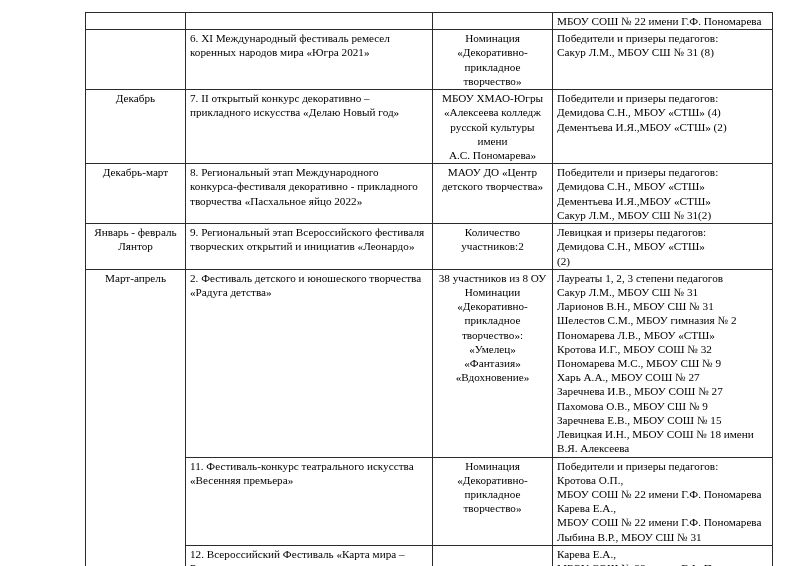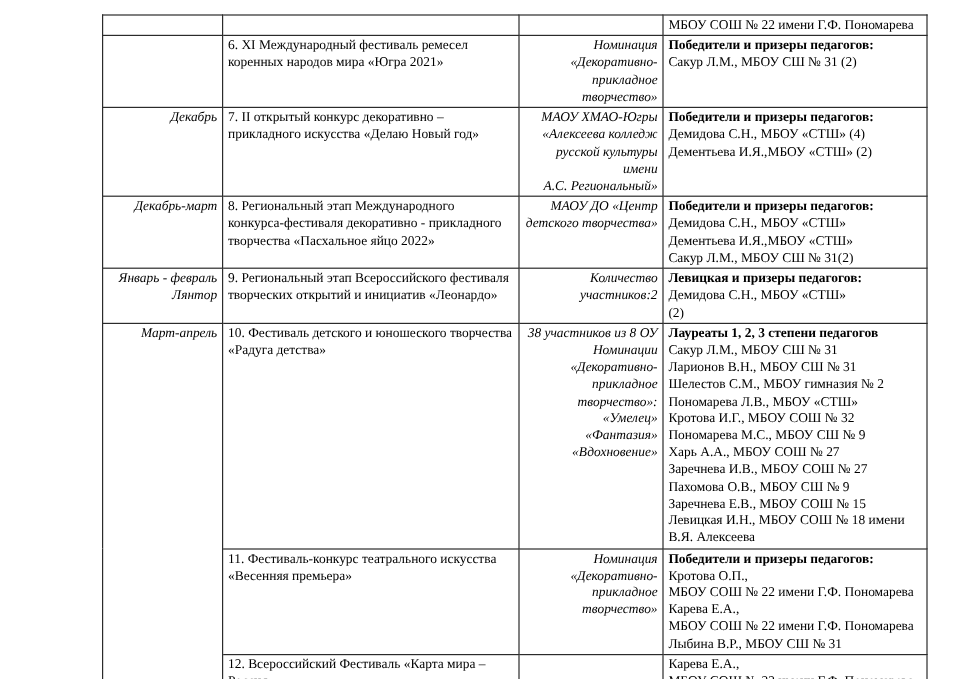--- a/index.html
+++ b/index.html
@@ -34,23 +34,23 @@
   table.doc-table td {
     border: 1px solid #2b2b2b;
     vertical-align: top;
     padding: 1px 4px 1px 4px;
   }
   col.c1 { width: 100px; }
   col.c2 { width: 247px; }
   col.c3 { width: 120px; }
   col.c4 { width: 220px; }
 
-  .c-center { text-align: right; font-style: italic; }
+  .c-center { text-align: center; }
   .c-left   { text-align: left; }
-  .bold     { font-weight: bold; }
+  .bold     { font-weight: normal; }
   .empty-cell { padding: 0; }
 
   .para { margin: 0; }
 </style>
 </head>
 <body>
 
 <div class="page">
 
   <table class="doc-table">
@@ -74,32 +74,32 @@
       <tr>
         <td class="c-center"></td>
         <td class="c-left">6.  XI Международный фестиваль ремесел коренных народов мира «Югра 2021»</td>
         <td class="c-center">
           <div class="para">Номинация</div>
           <div class="para">«Декоративно-прикладное</div>
           <div class="para">творчество»</div>
         </td>
         <td class="c-left">
           <div class="para bold">Победители и призеры педагогов:</div>
-          <div class="para">Сакур Л.М., МБОУ СШ № 31 (2)</div>
+          <div class="para">Сакур Л.М., МБОУ СШ № 31 (8)</div>
         </td>
       </tr>
 
       <tr>
         <td class="c-center">Декабрь</td>
         <td class="c-left">7. II открытый конкурс декоративно – прикладного искусства «Делаю Новый год»</td>
         <td class="c-center">
-          <div class="para">МАОУ ХМАО-Югры</div>
+          <div class="para">МБОУ ХМАО-Югры</div>
           <div class="para">«Алексеева колледж</div>
           <div class="para">русской культуры имени</div>
-          <div class="para">А.С. Региональный»</div>
+          <div class="para">А.С. Пономарева»</div>
         </td>
         <td class="c-left">
           <div class="para bold">Победители и призеры педагогов:</div>
           <div class="para">Демидова С.Н., МБОУ «СТШ» (4)</div>
           <div class="para">Дементьева И.Я.,МБОУ «СТШ»  (2)</div>
         </td>
       </tr>
 
       <tr>
         <td class="c-center">Декабрь-март</td>
@@ -127,21 +127,21 @@
         </td>
         <td class="c-left">
           <div class="para bold">Левицкая и призеры педагогов:</div>
           <div class="para">Демидова С.Н., МБОУ «СТШ»</div>
           <div class="para"> (2)</div>
         </td>
       </tr>
 
       <tr>
         <td class="c-center" rowspan="3">Март-апрель</td>
-        <td class="c-left">10.    Фестиваль детского и юношеского творчества «Радуга детства»</td>
+        <td class="c-left">2.    Фестиваль детского и юношеского творчества «Радуга детства»</td>
         <td class="c-center">
           <div class="para">38 участников из 8 ОУ</div>
           <div class="para">Номинации</div>
           <div class="para">«Декоративно-прикладное</div>
           <div class="para">творчество»:</div>
           <div class="para">«Умелец»</div>
           <div class="para">«Фантазия»</div>
           <div class="para">«Вдохновение»</div>
         </td>
         <td class="c-left">

